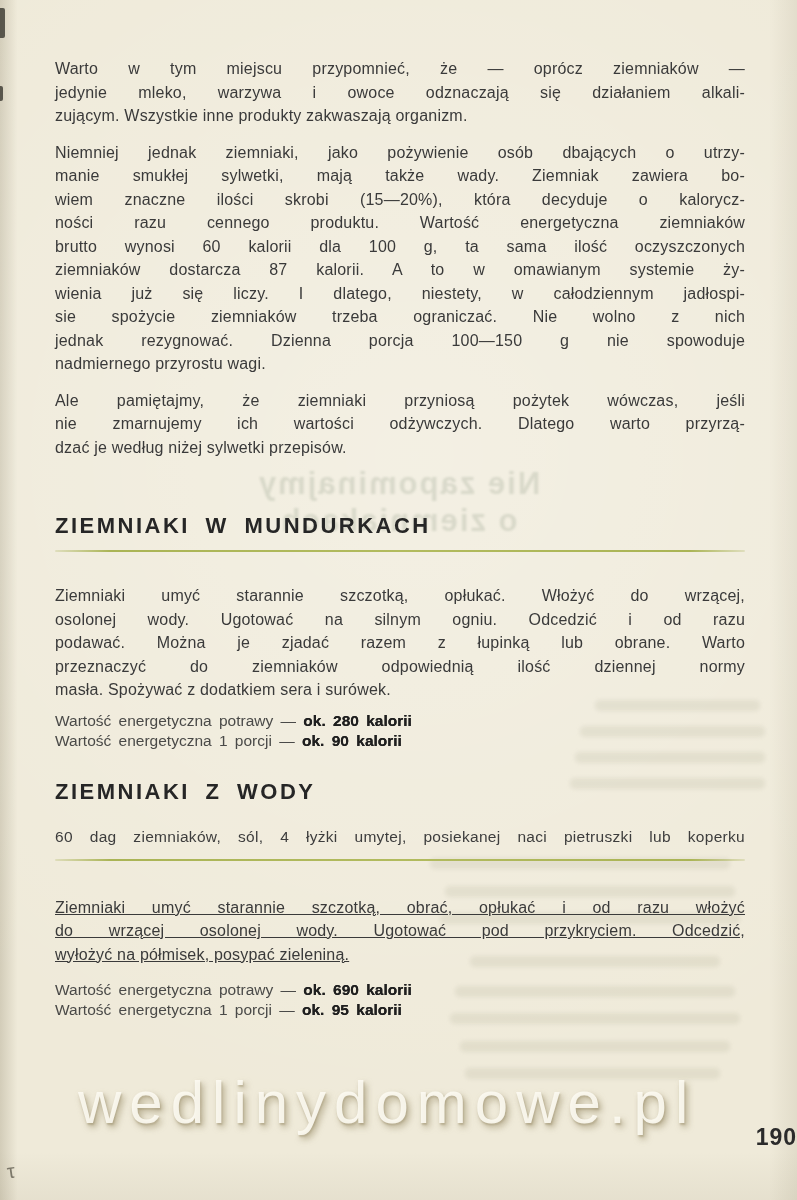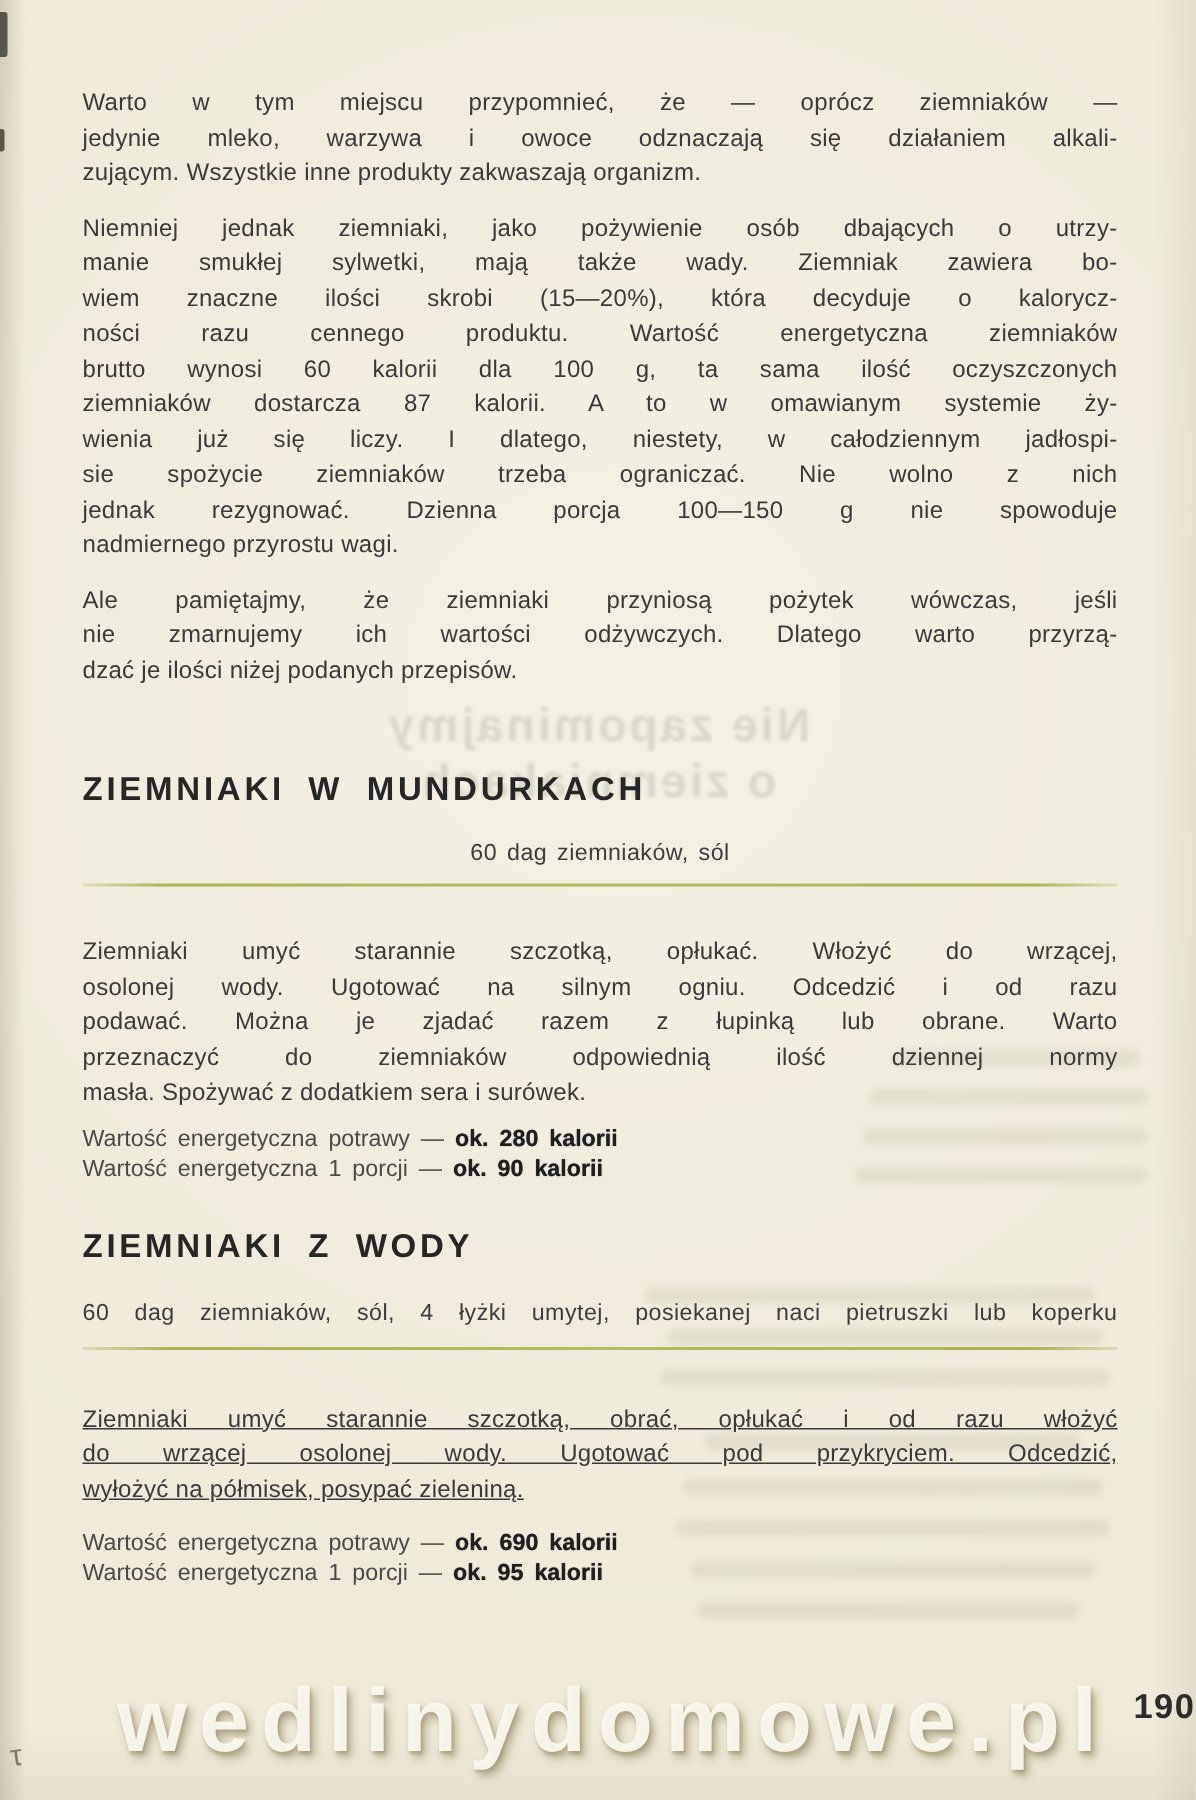--- a/index.html
+++ b/index.html
@@ -96,24 +96,24 @@
     position: absolute;
     height: 11px;
     background: rgba(140,142,112,0.13);
     border-radius: 5px;
     filter: blur(2px);
     z-index: 1;
   }
   
   .watermark {
     position: absolute;
-    left: 78px; top: 1112px;
+    left: 78px; top: 1068px;
     z-index: 3;
     font-size: 60px;
-    font-weight: 700;
+    font-weight: 400;
     letter-spacing: 8px;
     color: rgba(252,250,241,0.92);
     text-shadow: 3px 4px 6px rgba(150,138,102,0.65), 1px 2px 2px rgba(150,138,102,0.45);
     white-space: nowrap;
   }
   .page-number {
     position: absolute;
     left: 0; width: 100%;
     top: 1124px;
     text-align: right;
@@ -175,25 +175,24 @@
         <div class="line">brutto wynosi 60 kalorii dla 100 g, ta sama ilość oczyszczonych</div>
         <div class="line">ziemniaków dostarcza 87 kalorii. A to w omawianym systemie ży-</div>
         <div class="line">wienia już się liczy. I dlatego, niestety, w całodziennym jadłospi-</div>
         <div class="line">sie spożycie ziemniaków trzeba ograniczać. Nie wolno z nich</div>
         <div class="line">jednak rezygnować. Dzienna porcja 100—150 g nie spowoduje</div>
         <div class="line">nadmiernego przyrostu wagi.</div>
       </div>
     <div class="para">
         <div class="line">Ale pamiętajmy, że ziemniaki przyniosą pożytek wówczas, jeśli</div>
         <div class="line">nie zmarnujemy ich wartości odżywczych. Dlatego warto przyrzą-</div>
-        <div class="line">dzać je ilości niżej podanych przepisów.</div>
+        <div class="line">dzać je według niżej sylwetki przepisów.</div>
       </div>
 
     <div class="recipe-title">ZIEMNIAKI W MUNDURKACH</div>
-    <div class="ingredients">60 dag ziemniaków, sól</div>
     <div class="rule"></div>
     <div class="para instructions">
         <div class="line">Ziemniaki umyć starannie szczotką, opłukać. Włożyć do wrzącej,</div>
         <div class="line">osolonej wody. Ugotować na silnym ogniu. Odcedzić i od razu</div>
         <div class="line">podawać. Można je zjadać razem z łupinką lub obrane. Warto</div>
         <div class="line">przeznaczyć do ziemniaków odpowiednią ilość dziennej normy</div>
         <div class="line">masła. Spożywać z dodatkiem sera i surówek.</div>
       </div>
     <div class="energy">
         <div class="energy-line"><span class="energy-label">Wartość energetyczna potrawy — </span><span class="energy-value">ok. 280 kalorii</span></div>

